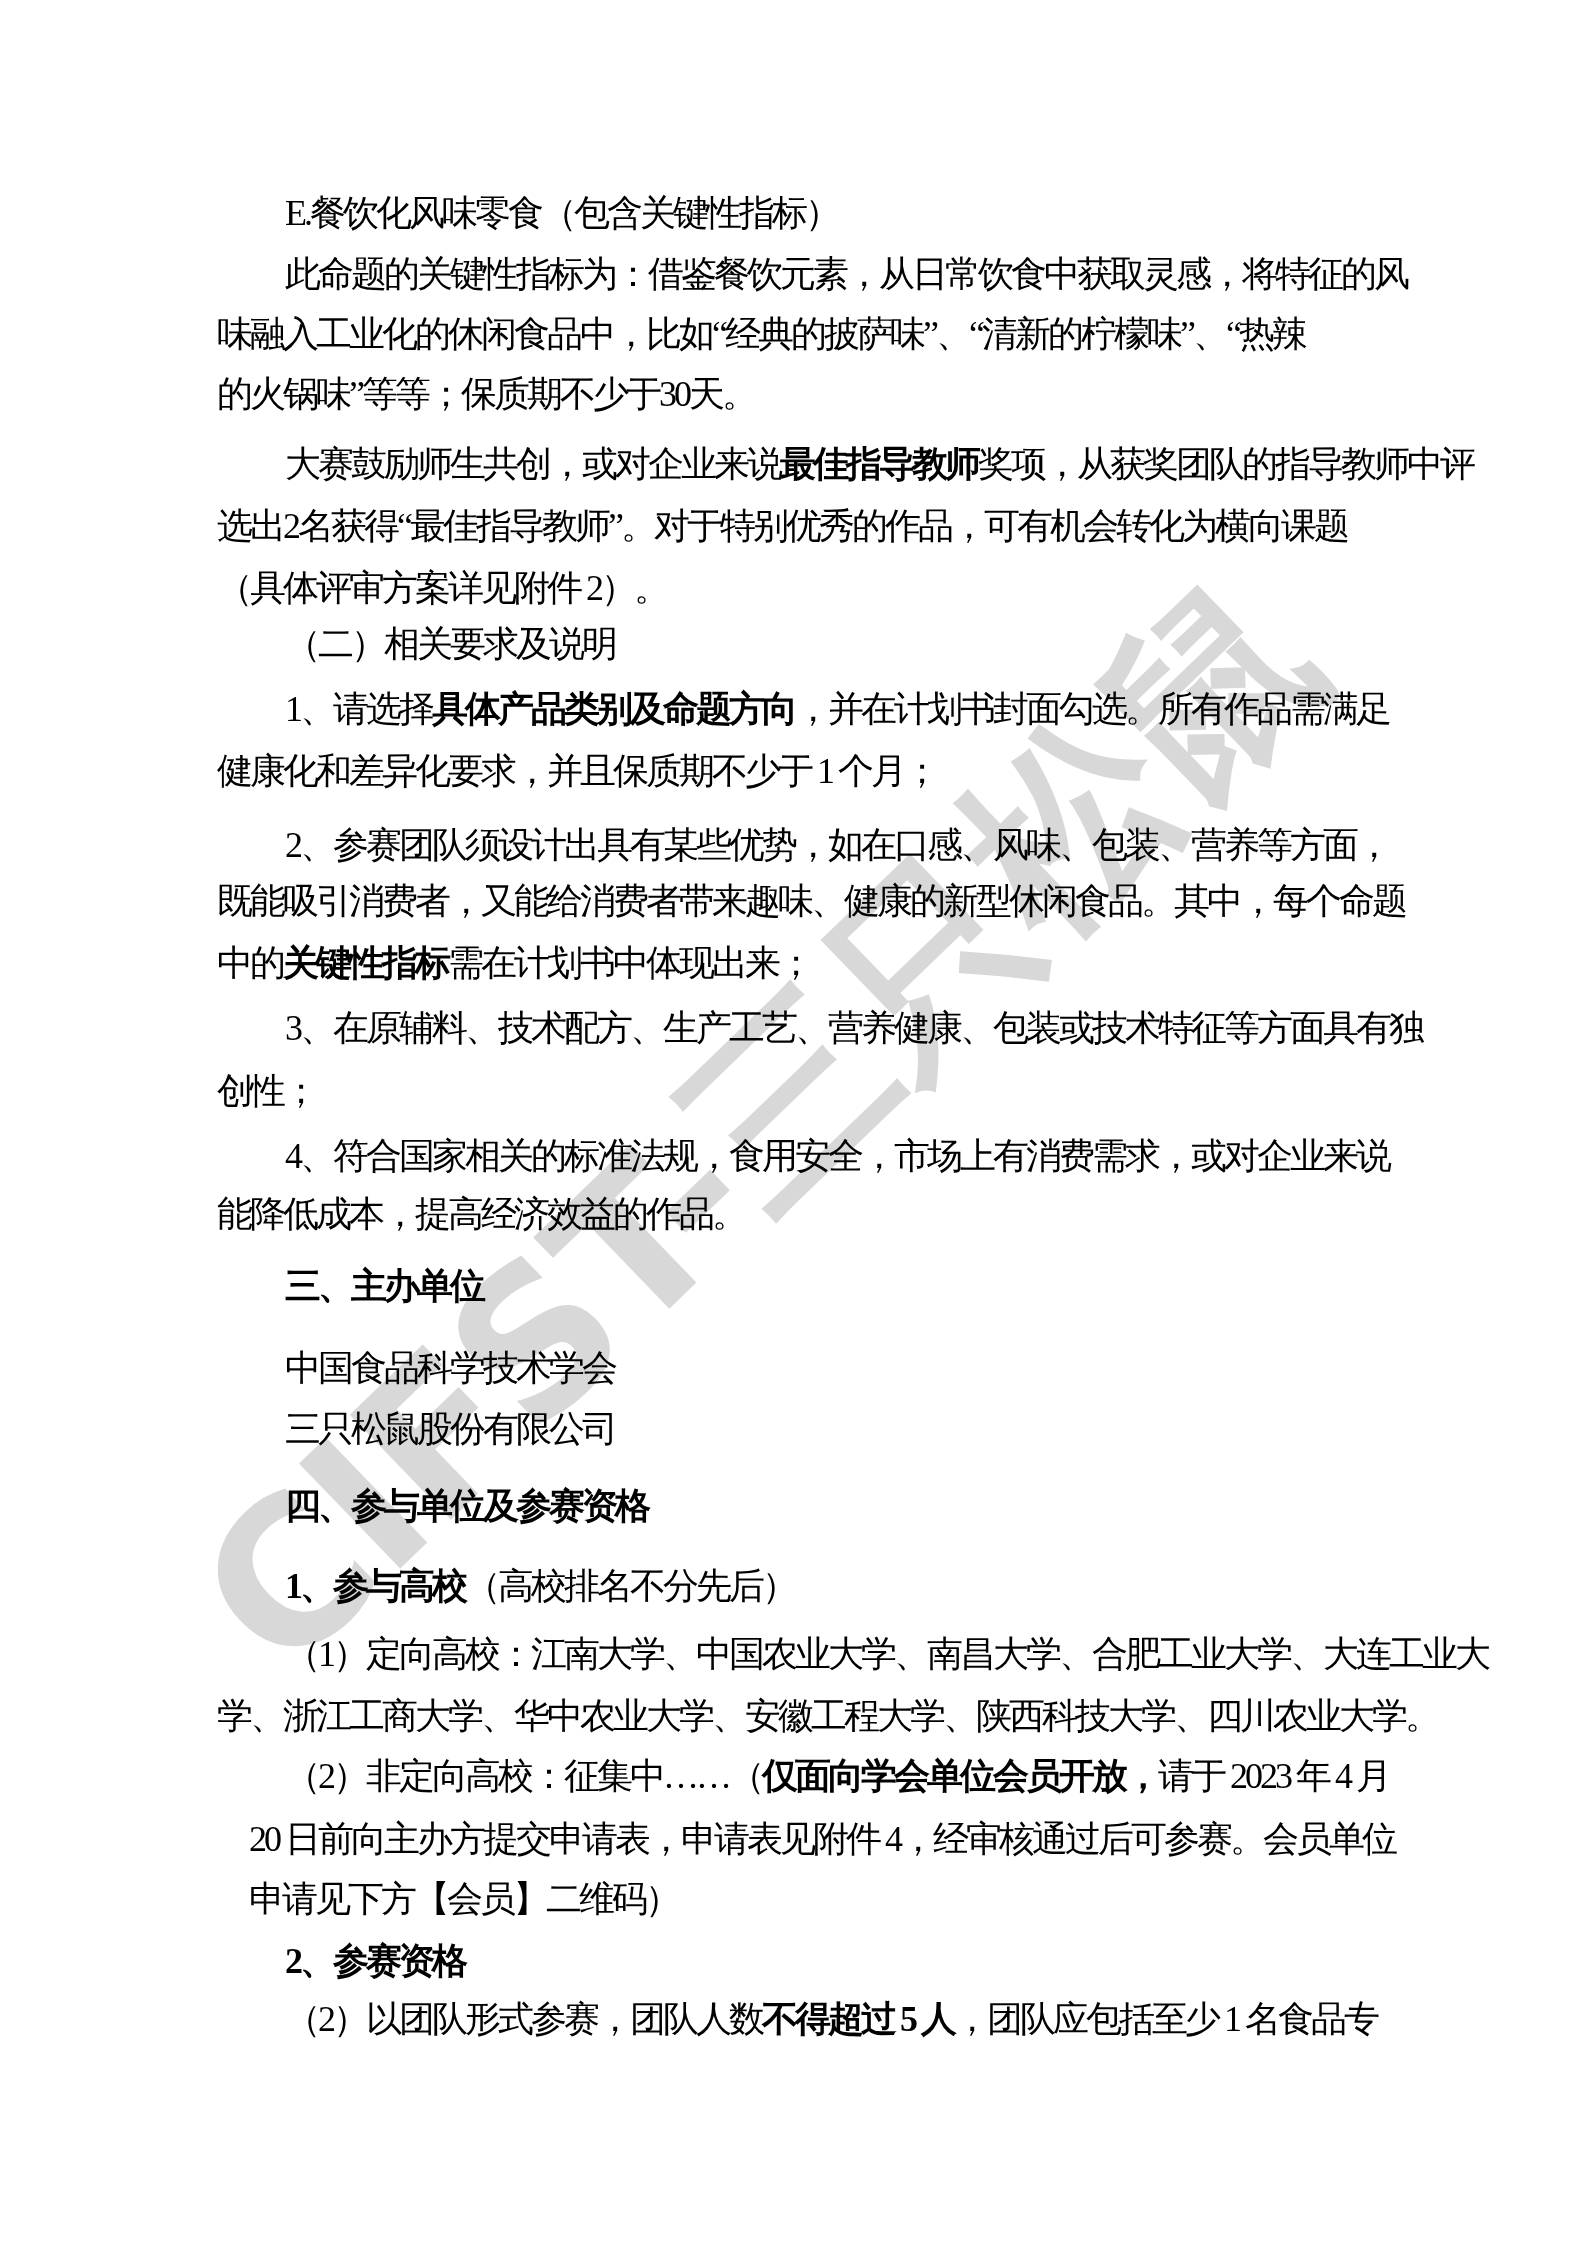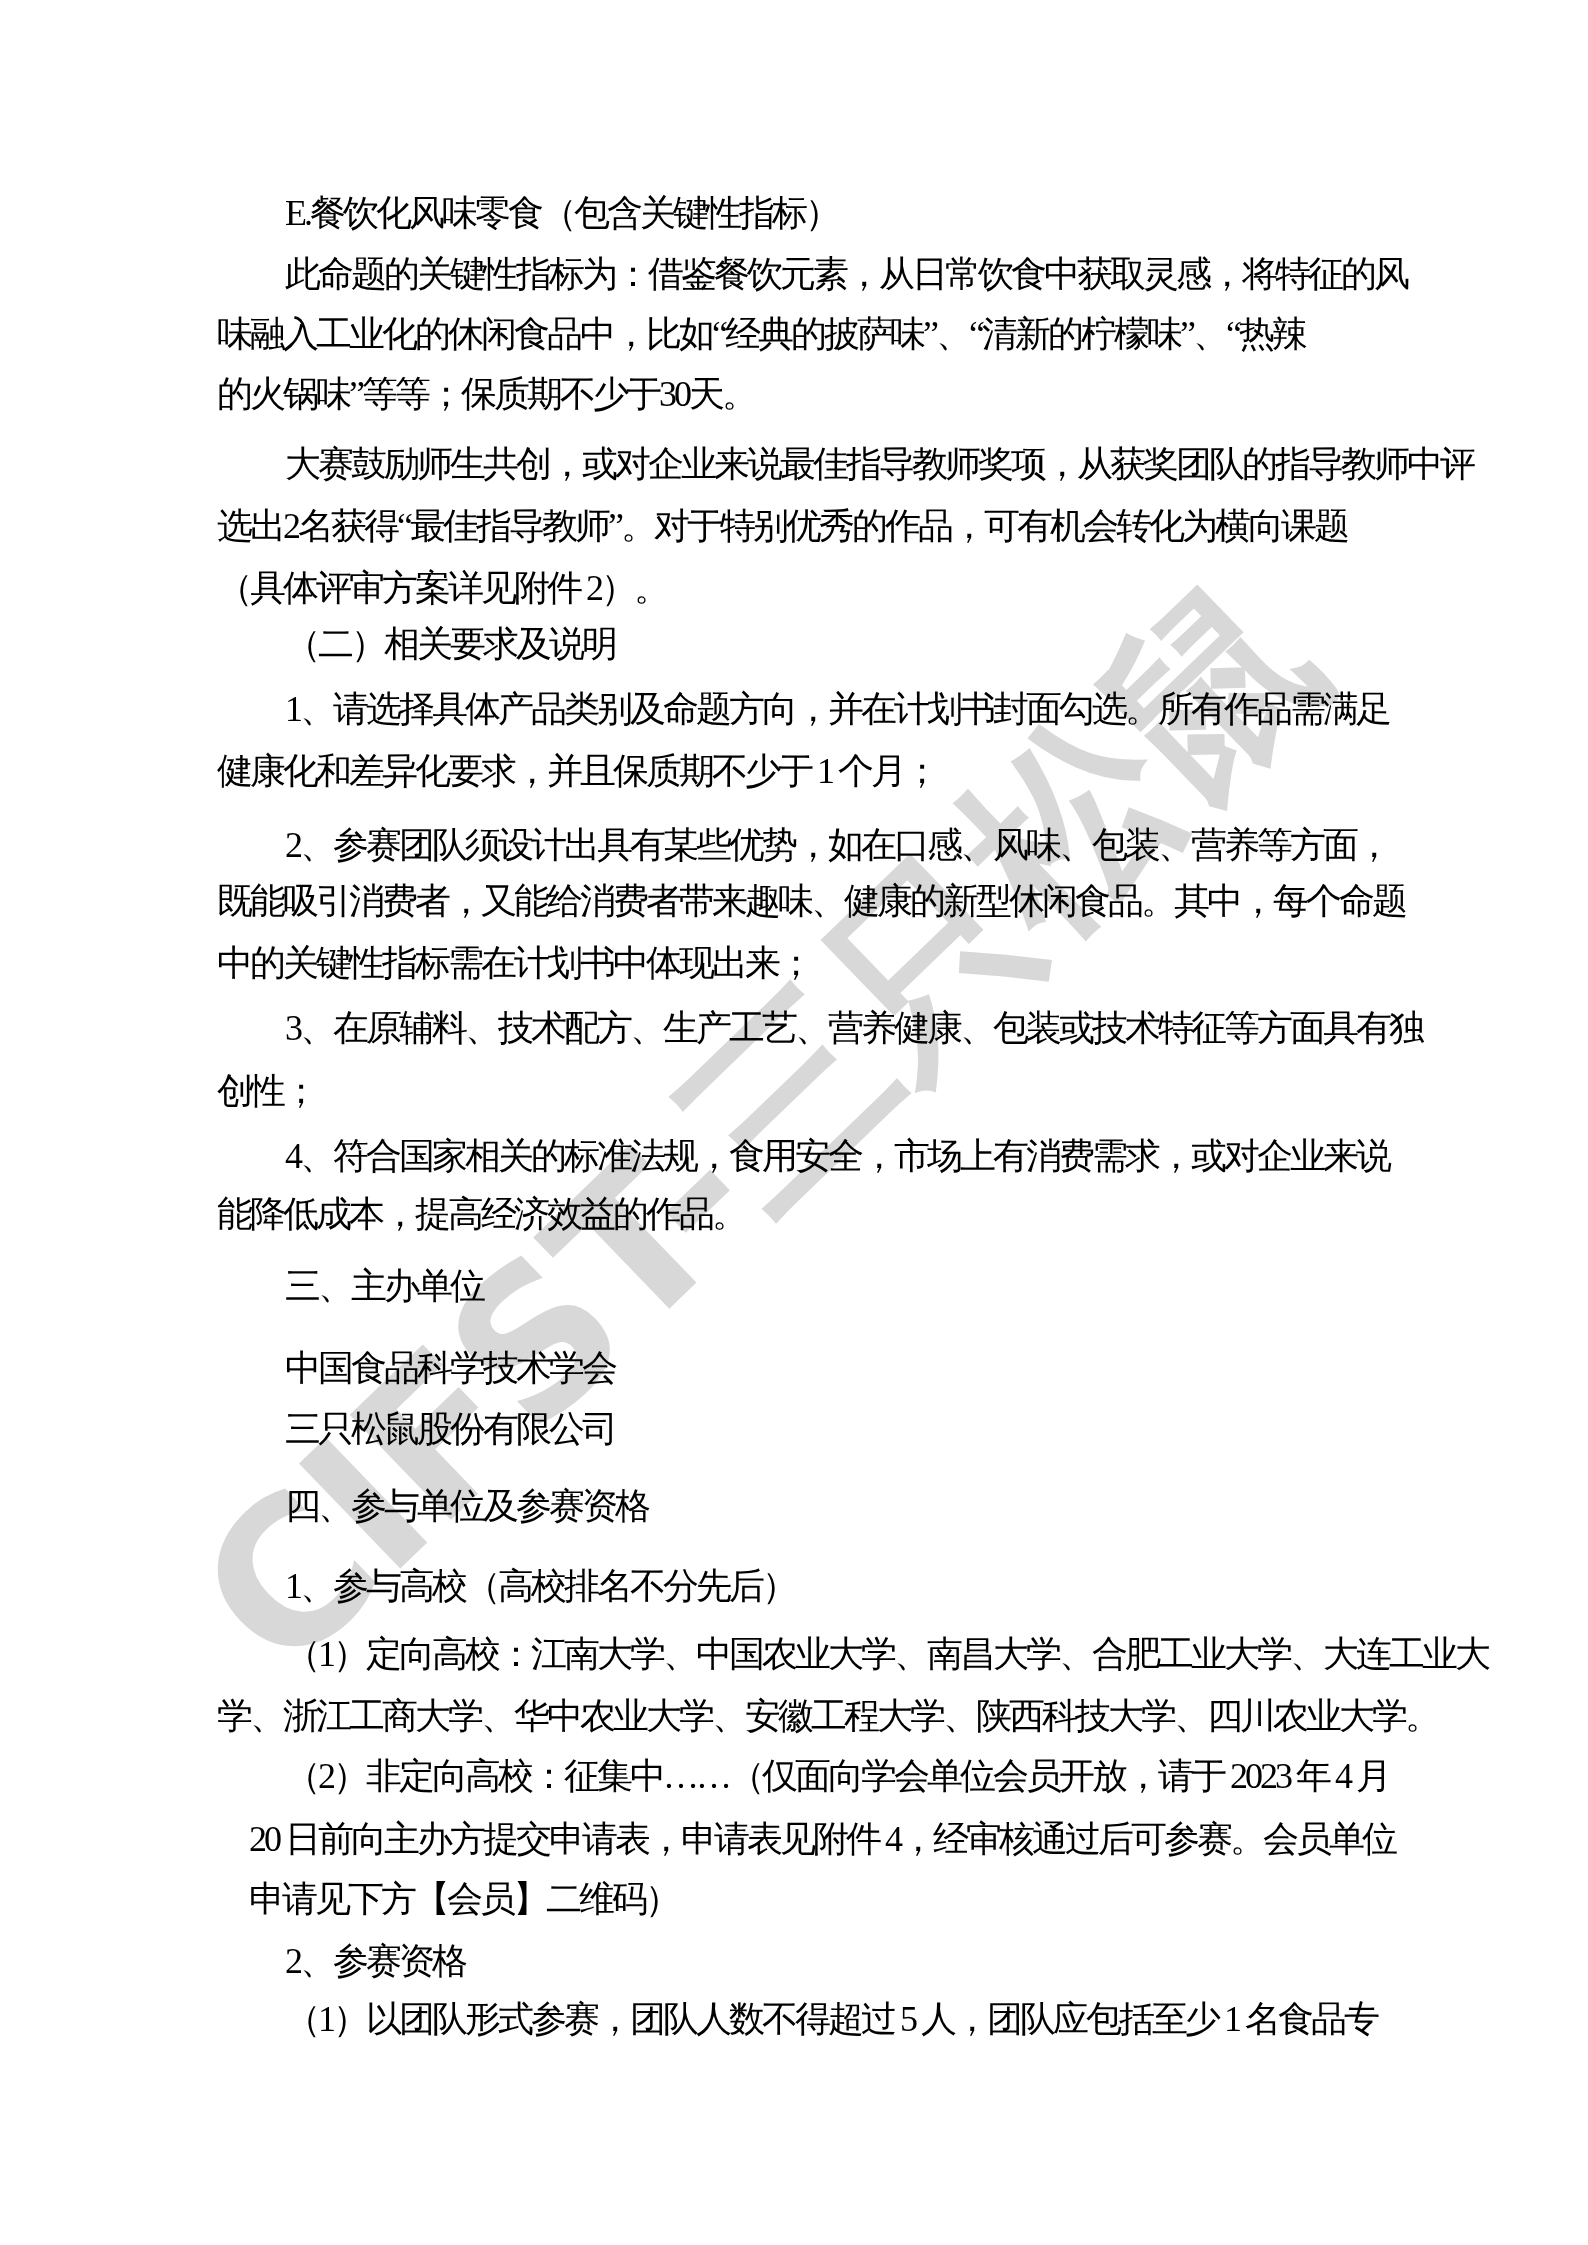--- a/index.html
+++ b/index.html
@@ -29,21 +29,21 @@
     position:absolute;
     left:205px;
     width:1300px;
     font-size:36px;
     letter-spacing:-3px;
     line-height:1.2;
     white-space:nowrap;
   }
   .indent{padding-left:68px;}
   .indent-sm{padding-left:32px;}
-  .bold{font-weight:normal;}
+  .bold{font-weight:bold;}
 </style>
 </head>
 <body>
 
 <div class="page">
 
   <div class="watermark" style="color: rgb(216, 216, 216);">CIFST-三只松鼠</div>
 
   <div class="textlayer">
 
@@ -82,16 +82,16 @@
 
     <div class="line indent" style="top:1633px"><span>（1）定向高校：江南大学、中国农业大学、南昌大学、合肥工业大学、大连工业大</span></div>
     <div class="line" style="top:1695px"><span>学、浙江工商大学、华中农业大学、安徽工程大学、陕西科技大学、四川农业大学。</span></div>
 
     <div class="line indent" style="top:1755px"><span>（2）非定向高校：征集中……（</span><span class="bold">仅面向学会单位会员开放，</span><span>请于 2023 年 4 月</span></div>
     <div class="line indent-sm" style="top:1818px"><span>20 日前向主办方提交申请表，申请表见附件 4，经审核通过后可参赛。会员单位</span></div>
     <div class="line indent-sm" style="top:1878px"><span>申请见下方【会员】二维码）</span></div>
 
     <div class="line indent" style="top:1940px"><span class="bold">2、参赛资格</span></div>
 
-    <div class="line indent" style="top:1998px"><span>（1）以团队形式参赛，团队人数</span><span class="bold">不得超过 5 人</span><span>，团队应包括至少 1 名食品专</span></div>
+    <div class="line indent" style="top:1998px"><span>（2）以团队形式参赛，团队人数</span><span class="bold">不得超过 5 人</span><span>，团队应包括至少 1 名食品专</span></div>
 
   </div>
 </div>
 
 </body></html>

